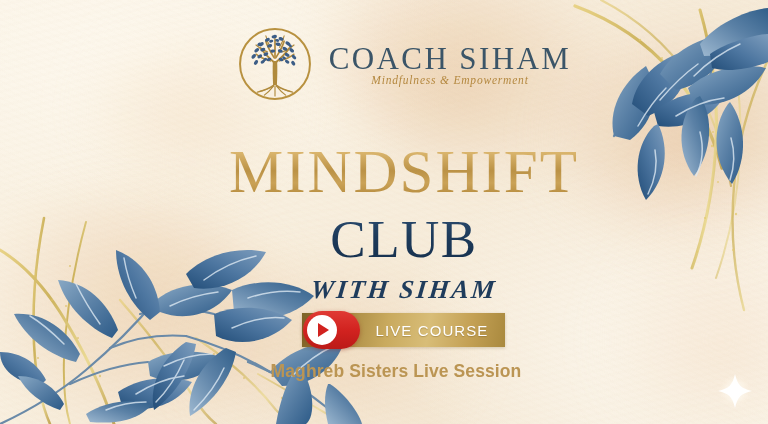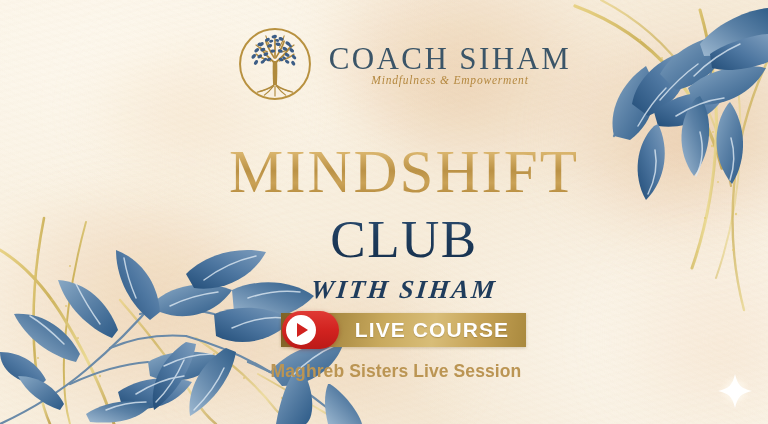--- a/index.html
+++ b/index.html
@@ -141,22 +141,22 @@
     height: 34px;
     display: flex;
     align-items: center;
     padding: 0 17px 0 74px;
     margin-left: -58px;
     background: linear-gradient(100deg,
         #7d6326 0%, #9c7d37 14%, #c9aa5e 42%, #d8bd78 62%, #c4a155 82%, #a9893e 100%);
     box-shadow: 0 1px 3px rgba(120,92,40,.28);
   }
   .gold-bar-label {
-    font-size: 21px;
-    font-weight: bold;
+    font-size: 15px;
+    font-weight: normal;
     letter-spacing: 1.1px;
     color: #ffffff;
     white-space: nowrap;
     text-shadow: 0 1px 1px rgba(110,82,30,.35);
   }
   .live-pill {
     position: relative;
     z-index: 3;
     height: 38px;
     border-radius: 19px;

